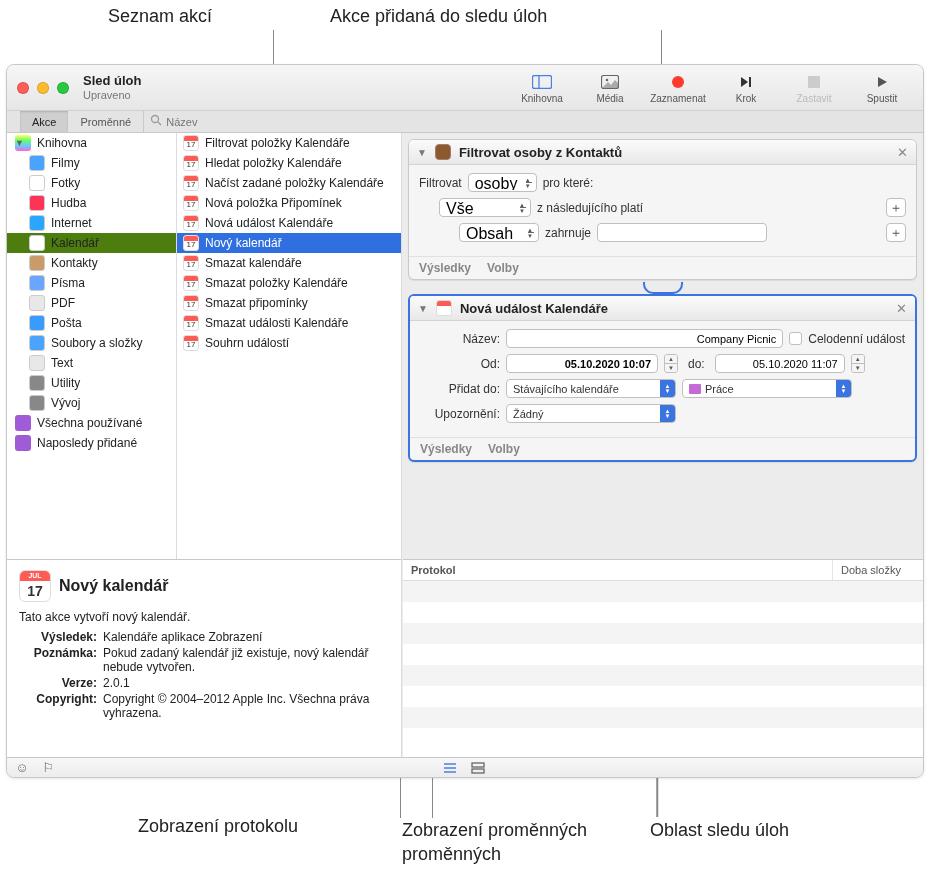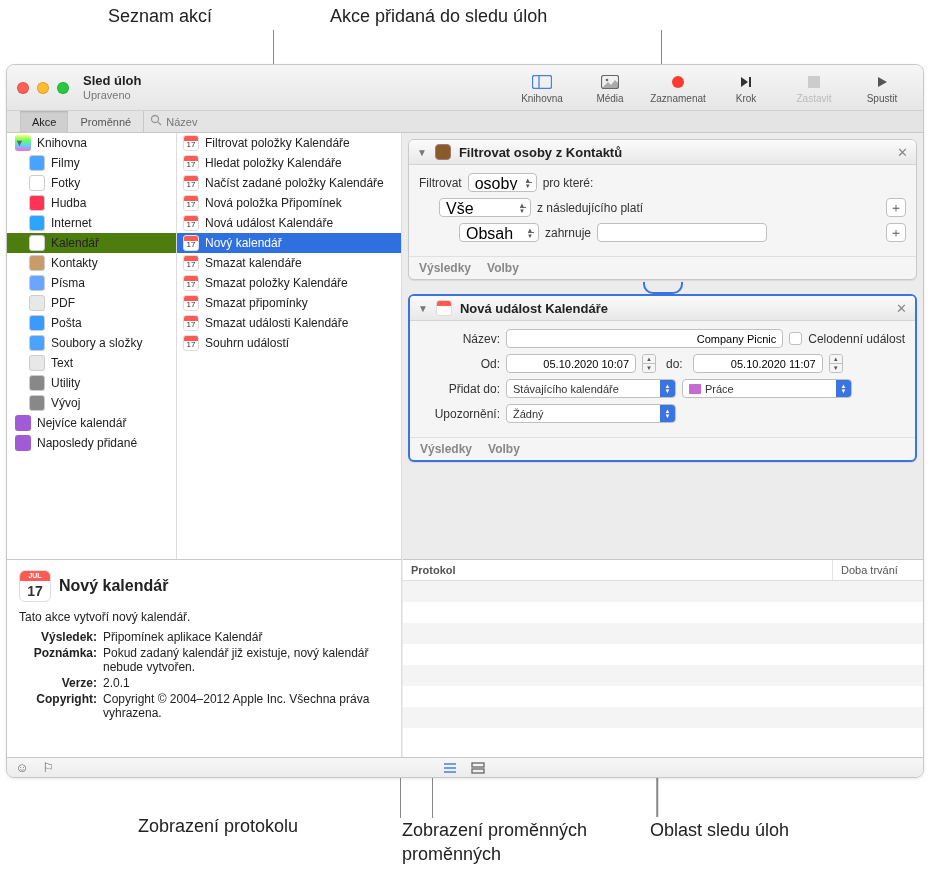--- a/index.html
+++ b/index.html
@@ -255,21 +255,21 @@
             <span>Utility</span>
           </div>
           <div class="lib-row">
             <span class="ic" style="background:#888888; border:1px solid #ccc;"></span>
             <span>Vývoj</span>
           </div>
         </div>
       <div id="lib-smart">
           <div class="lib-row" style="padding-left: 8px;">
             <span class="ic" style="background:#a05bd6;"></span>
-            <span>Nejvíce kalendář</span>
+            <span>Všechna používané</span>
           </div>
           <div class="lib-row" style="padding-left: 8px;">
             <span class="ic" style="background:#a05bd6;"></span>
             <span>Naposledy přidané</span>
           </div>
         </div>
     </div>
 
     <div class="mid-col">
       <div id="actions-items">
@@ -365,21 +365,21 @@
           </div>
           <div class="action-body">
             <div class="row">
               <label class="lead">Název:</label>
               <input type="text" class="tf" style="flex: 1 1 0%;" value="Company Picnic">
               <span class="chk"></span>
               <span>Celodenní událost</span>
             </div>
             <div class="row">
               <label class="lead">Od:</label>
-              <input type="text" class="tf" style="width: 130px;" value="05.10.2020 10:07">
+              <input type="text" class="tf" style="width: 152px; font-weight: bold;" value="05.10.2020 10:07">
               <div class="stepper">
                   <div>▲</div>
                   <div>▼</div>
                 </div>
               <span style="margin:0 4px;">do:</span>
               <input type="text" class="tf" style="width: 130px;" value="05.10.2020 11:07">
               <div class="stepper">
                   <div>▲</div>
                   <div>▼</div>
                 </div>
@@ -415,40 +415,40 @@
   </div>
 
   <div class="info-pane">
     <h2>
       <span class="bigcal"></span>
       <span>Nový kalendář</span>
     </h2>
     <p>Tato akce vytvoří nový kalendář.</p>
     <div class="kv">
         <div class="k">Výsledek:</div>
-        <div class="v">Připomínek aplikace Kalendář</div>
+        <div class="v">Kalendáře aplikace Zobrazení</div>
       </div>
     <div class="kv">
         <div class="k">Poznámka:</div>
         <div class="v">Pokud zadaný kalendář již existuje, nový kalendář nebude vytvořen.</div>
       </div>
     <div class="kv">
         <div class="k">Verze:</div>
         <div class="v">2.0.1</div>
       </div>
     <div class="kv">
         <div class="k">Copyright:</div>
         <div class="v">Copyright © 2004–2012 Apple Inc. Všechna práva vyhrazena.</div>
       </div>
   </div>
 
   <div class="log-pane">
     <div class="log-head">
       <div class="c1">Protokol</div>
-      <div class="c2">Doba trvání</div>
+      <div class="c2">Doba složky</div>
     </div>
     <div class="log-body">
       <div class="stripe"></div>
       <div class="stripe"></div>
       <div class="stripe"></div>
       <div class="stripe"></div>
       <div class="stripe"></div>
       <div class="stripe"></div>
       <div class="stripe"></div>
     </div>

